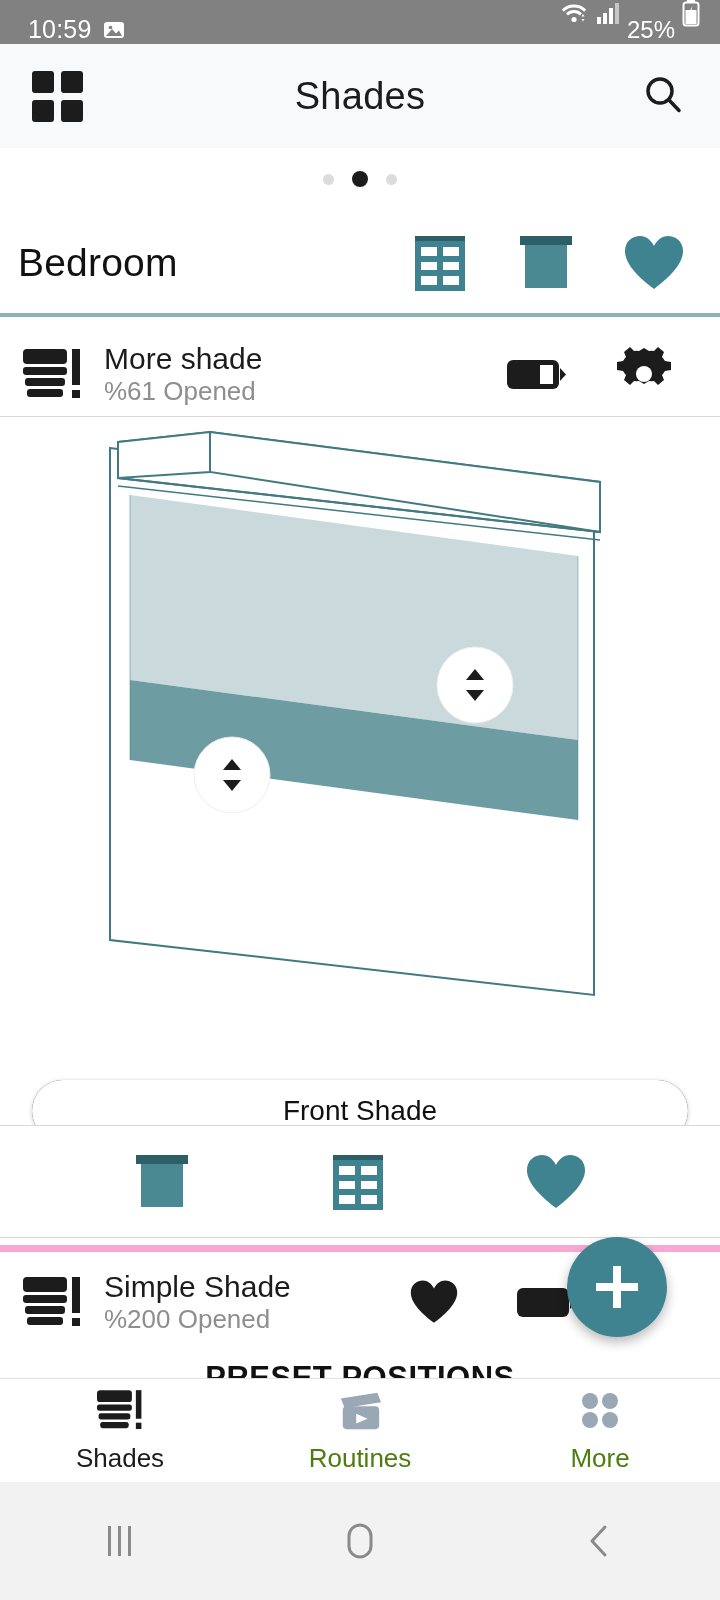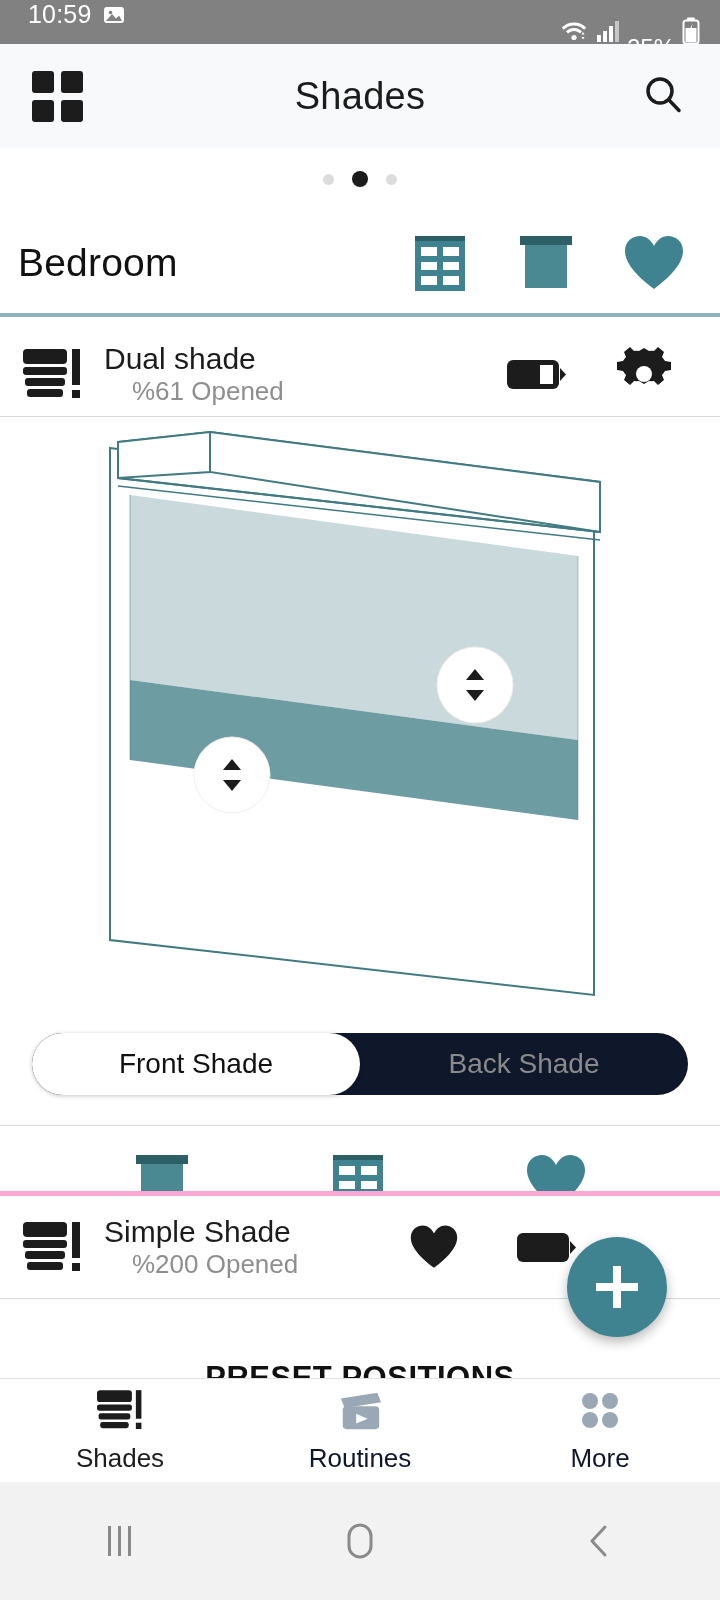--- a/index.html
+++ b/index.html
@@ -8,21 +8,21 @@
     background: #ffffff;
     font-family: "Liberation Sans", sans-serif;
     overflow: hidden;
   }
   #app { position: relative; width: 720px; height: 1600px; background:#fff; }
 
   
   .statusbar {
     position: absolute; top:0; left:0; width:720px; height:44px;
     background:#818181; color:#fff;
-    display:flex; align-items:flex-start; justify-content:space-between;
+    display:flex; align-items:flex-end; justify-content:space-between;
     padding: 0 20px 0 28px;
   }
   .sb-left { display:flex; align-items:center; gap:10px; }
   .sb-time { font-size:25px; font-weight:400; letter-spacing:0.2px; }
   .sb-right { display:flex; align-items:center; gap:7px; }
   .sb-pct { font-size:24px; font-weight:400;margin-top:34px; }
   .ic { display:inline-block; line-height:0; }
 
   
   .appbar {
@@ -58,35 +58,35 @@
   .room-actions { display:flex; align-items:center; gap:50px; }
   .teal-divider { position:absolute; top:313px; left:0; width:720px; height:4px; background:#8db2b8; }
 
   
   .device-row {
     position:absolute; left:0; width:720px; height:85px;
     display:flex; align-items:center; background:#fff;
     border-bottom:1px solid #d8d8d8;
   }
   .device-row.first { top:332px; }
-  .device-row.second { top:1191px; height:108px; border-top:5px solid #f9a8d4; }
+  .device-row.second { top:1245px; height:108px; border-top:7px solid #f9a8d4; }
   .dev-icon { width:104px; display:flex; justify-content:center; align-items:center; }
   .dev-text { flex:1; display:flex; flex-direction:column; justify-content:center; gap:2px; }
   .dev-title { font-size:30px; color:#1c1c1c; line-height:1.1; }
-  .dev-sub { font-size:26px; color:#8e8e8e; line-height:1.1;margin-left:28px; }
+  .dev-sub { font-size:26px; color:#8e8e8e; line-height:1.1; }
   .dev-right { display:flex; align-items:center; gap:46px; padding-right:48px; }
   .dev-right.second { gap:58px; padding-right:140px; }
 
   
   .illus { position:absolute; top:420px; left:0; width:720px; height:600px; background:#fff; }
 
   
   .segment {
-    position:absolute; top:1033px; left:32px; width:656px; height:62px;
-    background:#0f172a; border-radius:31px; display:flex; align-items:flex-end;
+    position:absolute; top:1080px; left:32px; width:656px; height:62px;
+    background:#404040; border-radius:31px; display:flex; align-items:flex-end;
   }
   .seg-btn {
     flex:1; height:62px; display:flex; align-items:center; justify-content:center;
     font-size:28px; color:#8a8a8a; border-radius:31px;
   }
   .seg-btn.active {
     background:#fff; color:#111;
     box-shadow:0 1px 4px rgba(0,0,0,0.22);
   }
 
@@ -114,21 +114,21 @@
     box-shadow:0 5px 12px rgba(0,0,0,0.28);
   }
 
   
   .bottomnav {
     position:absolute; top:1378px; left:0; width:720px; height:104px;
     background:#fff; border-top:1px solid #e2e2e2;
     display:flex; align-items:center;
   }
   .nav-item { flex:1; display:flex; flex-direction:column; align-items:center; gap:10px; }
-  .nav-label { font-size:26px; color:#0f172a; }
+  .nav-label { font-size:26px; color:#4d7c0f; }
   .nav-item.active .nav-label { color:#1c1c1c; }
 
   
   .sysnav {
     position:absolute; top:1482px; left:0; width:720px; height:118px;
     background:#f2f2f2; display:flex; align-items:center;
   }
   .sysnav-btn { flex:1; display:flex; align-items:center; justify-content:center; }
 </style>
 </head>
@@ -231,21 +231,21 @@
       <svg width="62" height="58" viewBox="0 0 62 58">
         <rect x="2" y="4" width="44" height="15" rx="4" fill="#1c1c1c"></rect>
         <rect x="2" y="22" width="44" height="8" rx="3" fill="#1c1c1c"></rect>
         <rect x="4" y="33" width="40" height="8" rx="3" fill="#1c1c1c"></rect>
         <rect x="6" y="44" width="36" height="8" rx="3" fill="#1c1c1c"></rect>
         <rect x="51" y="4" width="8" height="36" fill="#1c1c1c"></rect>
         <rect x="51" y="45" width="8" height="8" fill="#1c1c1c"></rect>
       </svg>
     </div>
     <div class="dev-text">
-      <span class="dev-title">Dual shade</span>
+      <span class="dev-title">More shade</span>
       <span class="dev-sub">%61 Opened</span>
     </div>
     <div class="dev-right">
       <span class="ic">
         <svg width="64" height="40" viewBox="0 0 64 40">
           <rect x="1" y="6" width="52" height="29" rx="6" fill="#1c1c1c"></rect>
           <rect x="34" y="11" width="13" height="19" fill="#ffffff"></rect>
           <path d="M54 14 L60 20.5 L54 27 Z" fill="#1c1c1c"></path>
         </svg>
       </span>
@@ -287,21 +287,20 @@
         <circle cx="232" cy="355" r="38" fill="#ffffff"></circle>
         <circle cx="232" cy="355" r="38" fill="none" stroke="#eeeeee" stroke-width="1"></circle>
         <path d="M232 339 l9 11 h-18 z" fill="#1c1c1c"></path>
         <path d="M232 371 l9 -11 h-18 z" fill="#1c1c1c"></path>
       </g>
     </svg>
   </div>
 
   <div class="segment">
     <div class="seg-btn active">Front Shade</div>
-    <div class="seg-btn">Back Shade</div>
   </div>
 
   <div class="qa-sep-top"></div>
   <div class="quick-actions">
     <span class="ic">
       <svg width="56" height="58" viewBox="0 0 56 58">
         <rect x="2" y="2" width="52" height="9" fill="#2d5f66"></rect>
         <rect x="7" y="11" width="42" height="43" fill="#4a8892"></rect>
       </svg>
     </span>

